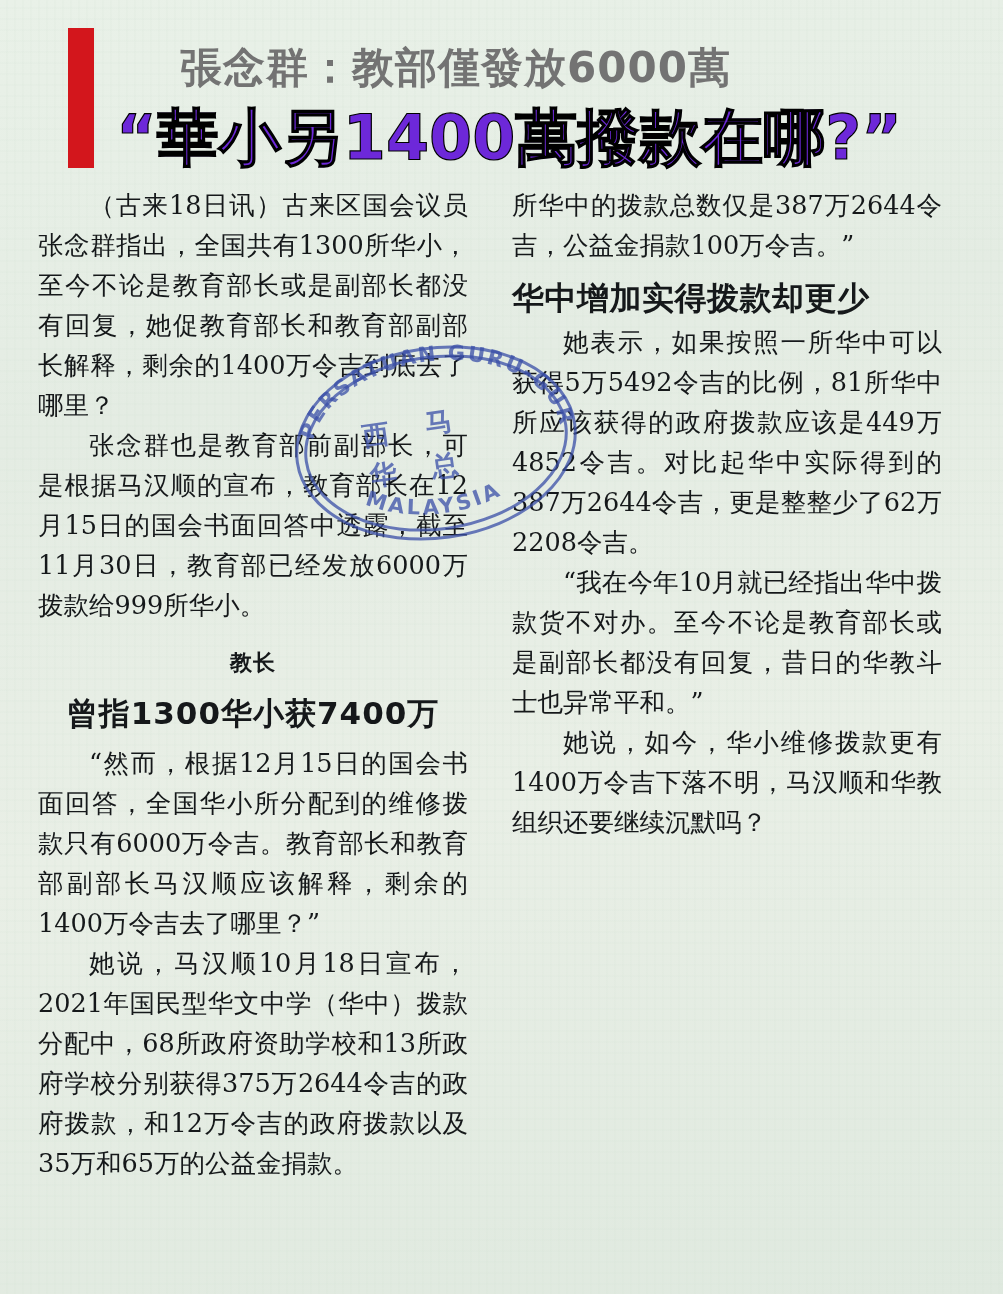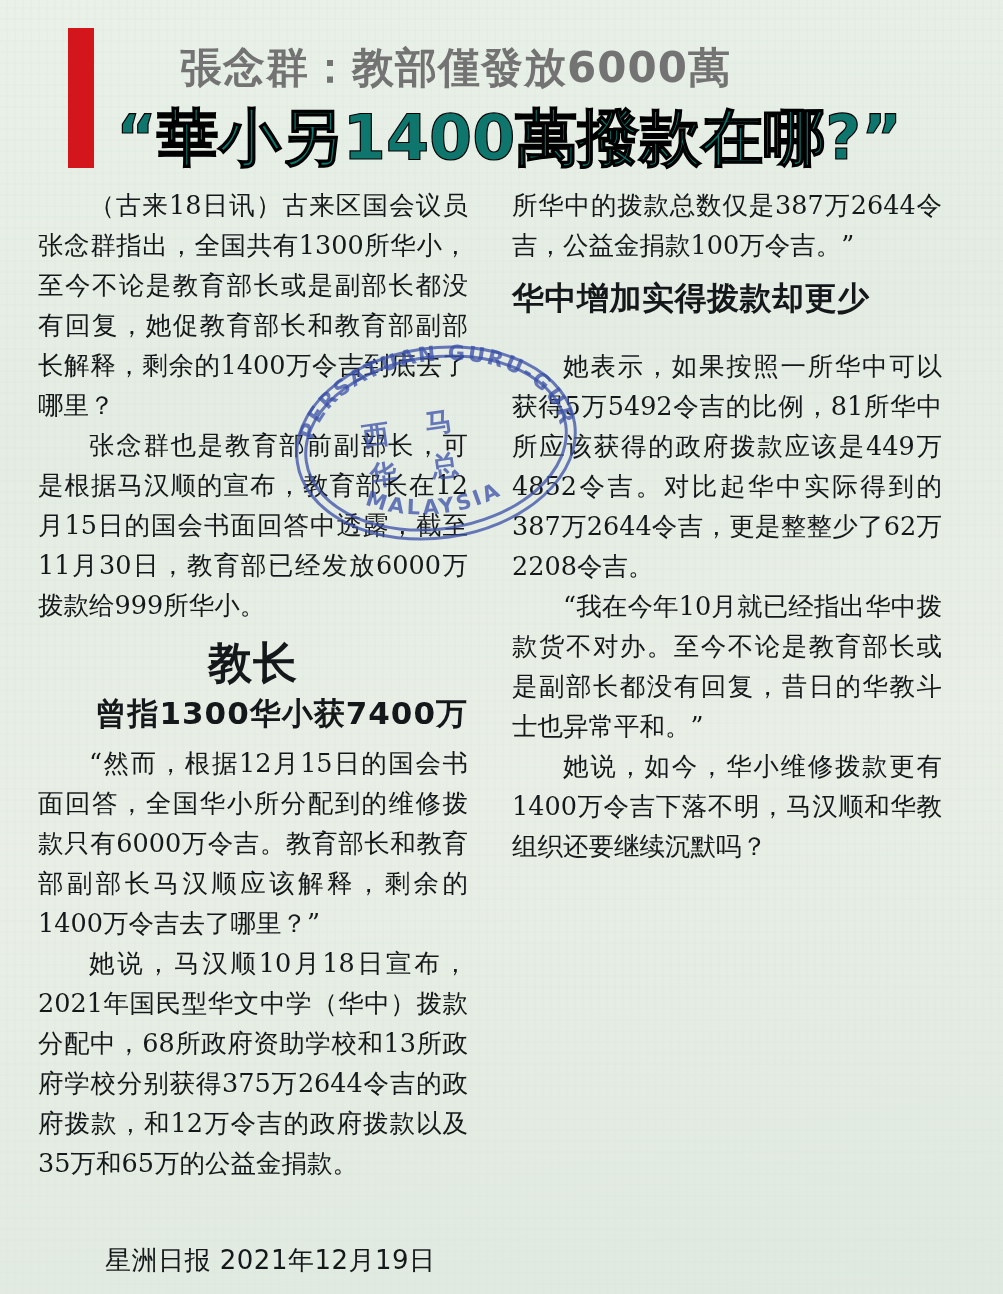--- a/index.html
+++ b/index.html
@@ -55,21 +55,21 @@
     font-family: "DejaVu Sans", "Liberation Sans", sans-serif;
     white-space: nowrap;
   }
   .headline-main {
     position: absolute;
     left: 56px;
     top: 78px;
     font-size: 62px;
     font-weight: bold;
     letter-spacing: 0px;
-    color: #0f766e;
+    color: #6d28d9;
     font-family: "DejaVu Sans", "Liberation Sans", sans-serif;
     white-space: nowrap;
     -webkit-text-stroke: 1.2px #000;
   }
 
   
   .col {
     position: absolute;
     top: 185px;
     width: 430px;
@@ -85,37 +85,36 @@
   .para {
     margin: 0 0 0 0;
     text-indent: 2em;
   }
   .para.noindent { text-indent: 0; }
 
   .subhead-center {
     text-align: center;
     font-weight: bold;
     font-family: "DejaVu Sans", "Liberation Sans", sans-serif;
-    font-size: 44px;
+    font-size: 22px;
     line-height: 48px;
     margin: 14px 0 2px 0;
     letter-spacing: 1px;
   }
   .subhead-center.sub2 {
     font-size: 31px;
     margin-top: 0;
     margin-bottom: 6px;
-    text-align: right;
   }
   .subhead-left {
     font-weight: bold;
     font-family: "DejaVu Sans", "Liberation Sans", sans-serif;
     font-size: 32px;
     line-height: 46px;
-    margin: 10px 0 25px 0;
+    margin: 10px 0 1px 0;
     letter-spacing: 0.5px;
   }
 
   
   .stamp {
     position: absolute;
     left: 286px;
     top: 328px;
     width: 300px;
     height: 230px;
@@ -181,14 +180,13 @@
           <textPath href="#arcBottom" startOffset="20%">MALAYSIA</textPath>
         </text>
         <text x="78" y="108" font-family="DejaVu Sans, sans-serif" font-size="27" font-weight="bold" fill="#3a4fa8">西</text>
         <text x="142" y="104" font-family="DejaVu Sans, sans-serif" font-size="27" font-weight="bold" fill="#3a4fa8">马</text>
         <text x="80" y="148" font-family="DejaVu Sans, sans-serif" font-size="27" font-weight="bold" fill="#3a4fa8">华</text>
         <text x="142" y="148" font-family="DejaVu Sans, sans-serif" font-size="27" font-weight="bold" fill="#3a4fa8">总</text>
       </g>
     </svg>
   </div>
 
-  <div class="footer">星洲日报 2021年12月19日</div>
 </div>
 
 </body></html>

